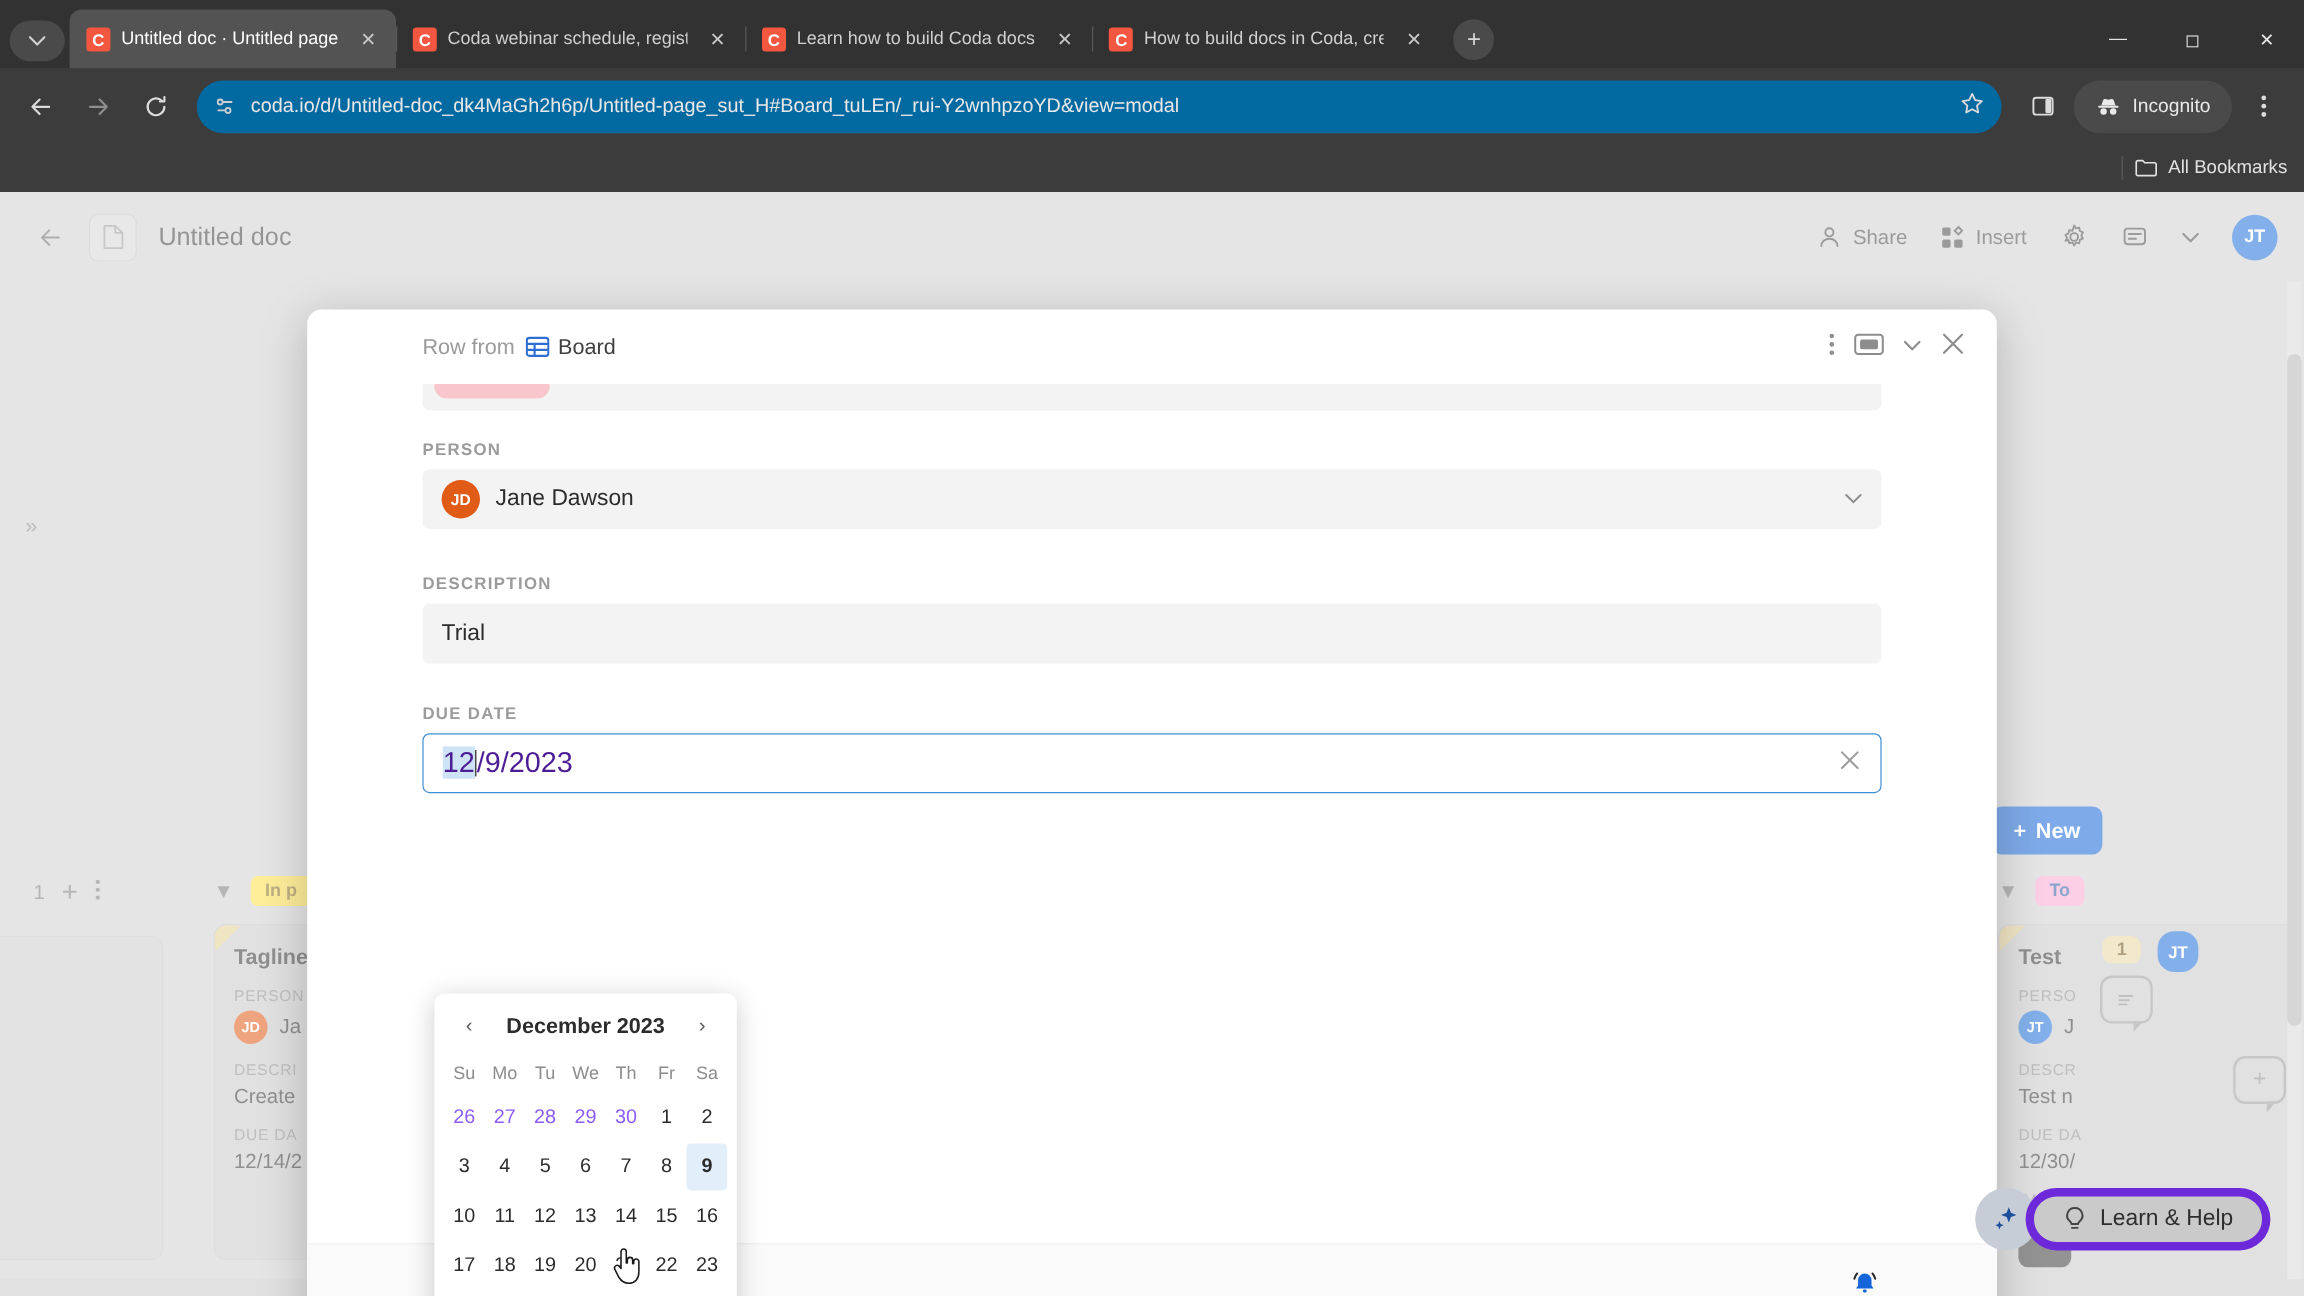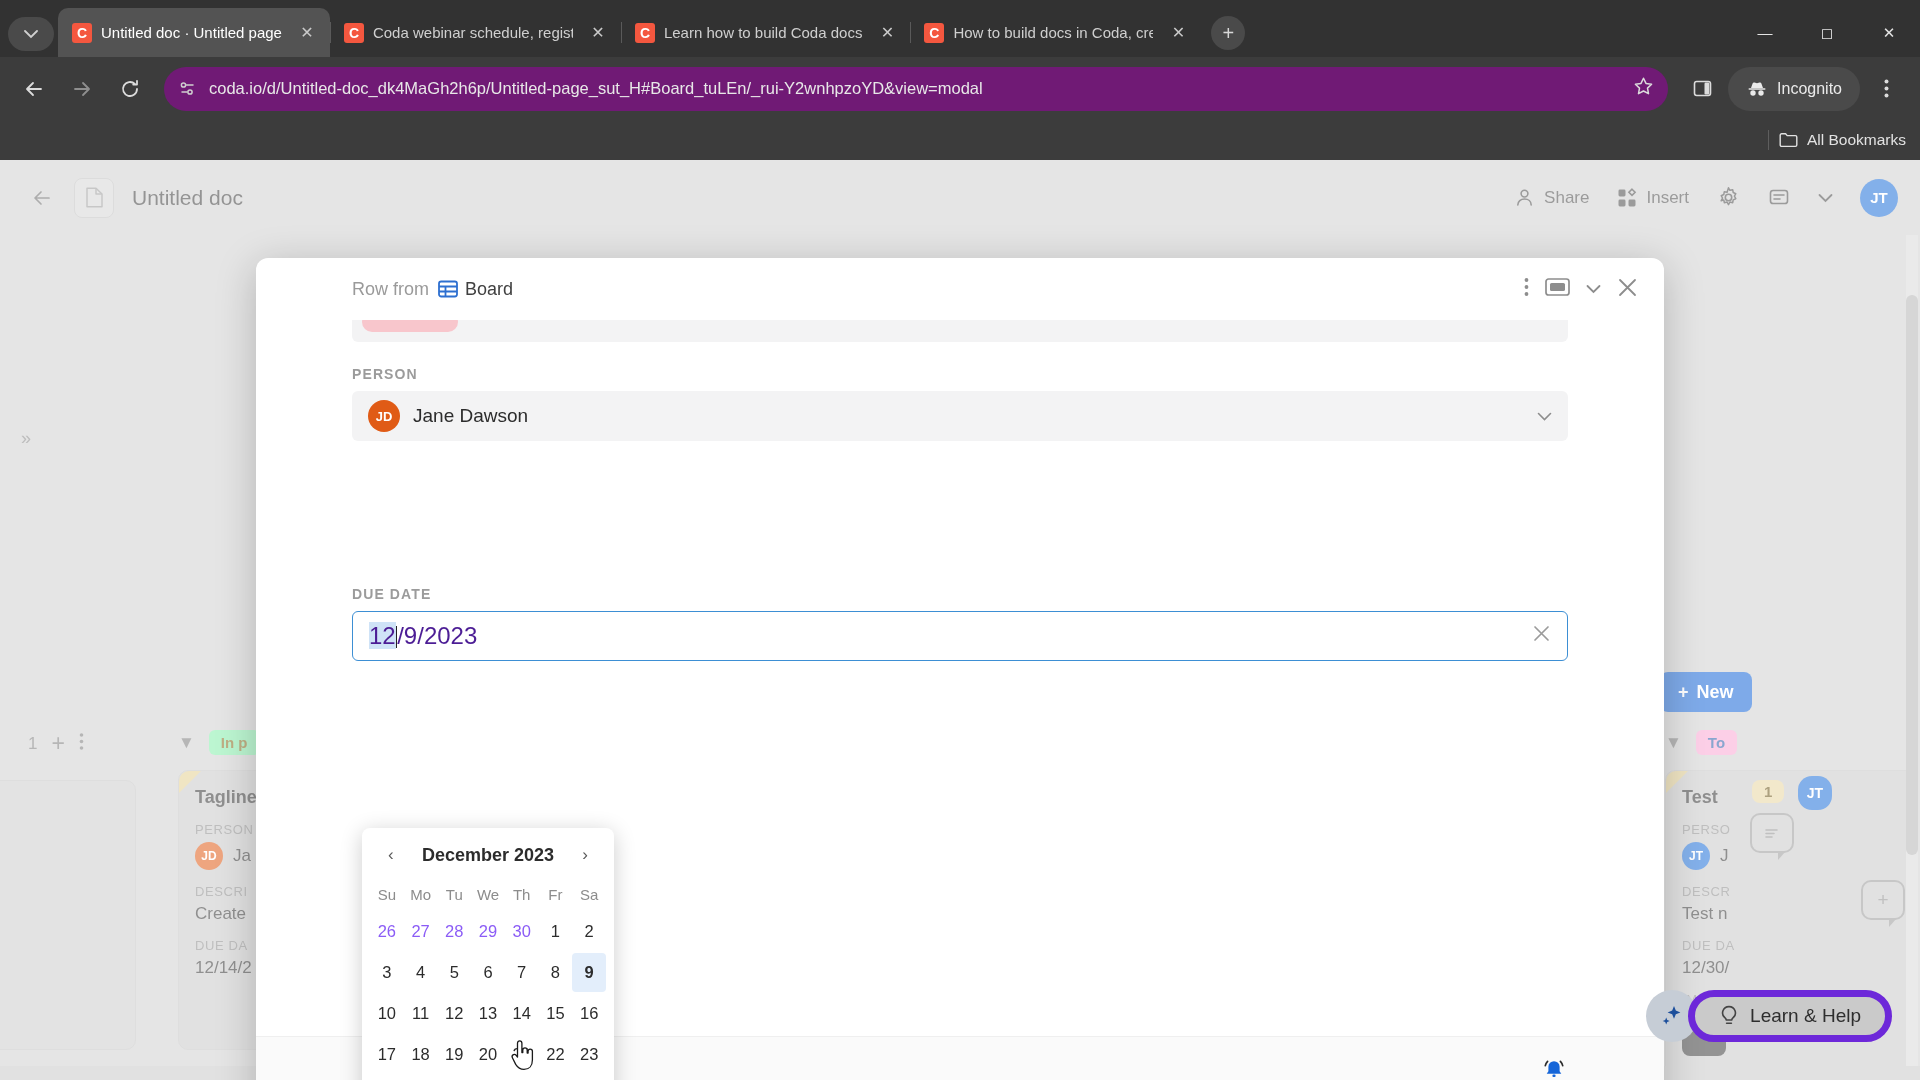--- a/index.html
+++ b/index.html
@@ -37,21 +37,21 @@
   .newtab { width:34px; height:34px; border-radius:17px; background:#4a4a4a; display:flex;
             align-items:center; justify-content:center; color:#d8d8d8; font-size:20px;
             margin:0 0 7px 10px; flex:none; }
   .win-ctrls { margin-left:auto; display:flex; align-items:center; height:49px; }
   .win-btn { width:62px; height:49px; display:flex; align-items:center; justify-content:center; color:#e4e4e4; font-size:15px; }
 
   .toolbar { position:absolute; left:0; top:57px; width:1920px; height:63px; background:#3c3c3c;
              display:flex; align-items:center; gap:4px; padding:0 12px; }
   .tbtn { width:44px; height:44px; border-radius:22px; display:flex; align-items:center;
           justify-content:center; color:#dcdcdc; flex:none; }
-  .omnibox { flex:1; height:44px; margin:0 8px; background:#701a75; border-radius:22px;
+  .omnibox { flex:1; height:44px; margin:0 8px; background:#0369a1; border-radius:22px;
              display:flex; align-items:center; padding:0 14px; gap:12px; min-width:0; }
   .omnibox-url { color:#e8e8e8; font-size:16.5px; white-space:nowrap; overflow:hidden; }
   .star { margin-left:auto; color:#dcdcdc; }
   .incognito { height:44px; border-radius:22px; background:#4a4a4a; display:flex; align-items:center;
                gap:9px; padding:0 18px; color:#eaeaea; font-size:16px; flex:none; }
   .bookmarks { position:absolute; left:0; top:120px; width:1920px; height:40px; background:#3c3c3c;
                display:flex; align-items:center; justify-content:flex-end; padding-right:14px; gap:10px; }
   .bm-sep { width:1px; height:20px; background:#5e5e5e; }
   .bm-all { display:flex; align-items:center; gap:9px; color:#e2e2e2; font-size:15.5px; }
 
@@ -70,21 +70,21 @@
                display:flex; align-items:center; justify-content:center; font-size:15px; font-weight:bold;
                margin-left:10px; }
 
   
   .board { position:absolute; left:0; top:75px; width:1920px; height:845px; }
   .expand-btn { position:absolute; left:4px; top:184px; width:44px; height:38px; border-radius:8px;
                 background:#cfcfcf; display:flex; align-items:center; justify-content:center;
                 color:#888; font-size:18px; }
   .col-hdr { position:absolute; display:flex; align-items:center; gap:14px; color:#7b7b7b; font-size:17px; }
   .chip { padding:4px 12px; border-radius:6px; font-size:15px; font-weight:bold; }
-  .chip.prog { background:#86efac; color:#8a6d20; }
+  .chip.prog { background:#fde047; color:#8a6d20; }
   .chip.todo { background:#f9a8d4; color:#2a5ea8; }
   .newbtn { position:absolute; background:#1565d8; color:#fff; border-radius:8px; height:40px;
             display:flex; align-items:center; gap:8px; padding:0 18px; font-size:18px; font-weight:bold; }
   .card { position:absolute; background:#cccccc; border-radius:10px; border:1px solid #c3c3c3; padding:16px; }
   .card-ttl { font-size:18px; font-weight:bold; color:#333; margin-bottom:14px; white-space:nowrap; }
   .card-lbl { font-size:13px; color:#8a8a8a; letter-spacing:.6px; margin-bottom:5px; white-space:nowrap; }
   .card-val { font-size:17px; color:#333; margin-bottom:14px; white-space:nowrap; display:flex; align-items:center; gap:10px; }
   .mini-av { width:28px; height:28px; border-radius:14px; color:#fff; font-size:12px; font-weight:bold;
              display:flex; align-items:center; justify-content:center; flex:none; }
   .mini-av.jd { background:#e05b16; }
@@ -463,20 +463,24 @@
           <span class="av-jd">JD</span>
           <span>Jane Dawson</span>
           <span class="chev">
             <svg width="15" height="9" viewBox="0 0 15 9">
                 <path d="M1.5 1.5l6 6 6-6" stroke="currentColor" stroke-width="1.6" fill="none" stroke-linecap="round"></path>
               </svg>
           </span>
         </div>
       </div>
 
+      <div class="mfield" style="position:absolute; top:158px; width:1408px;">
+        <div class="mlabel">DESCRIPTION</div>
+        <div class="mvalue">Trial</div>
+      </div>
 
       <div class="mfield" style="position:absolute; top:266px; width:1408px;">
         <div class="mlabel">DUE DATE</div>
         <div class="dateinput">
           <span class="dateval"><span class="sel">12</span><span class="caret"></span><span>/9/2023</span></span>
           <span class="clearx">
             <svg width="19" height="19" viewBox="0 0 19 19">
                 <path d="M3 3l13 13M16 3L3 16" stroke="currentColor" stroke-width="1.7" stroke-linecap="round"></path>
               </svg>
           </span>

